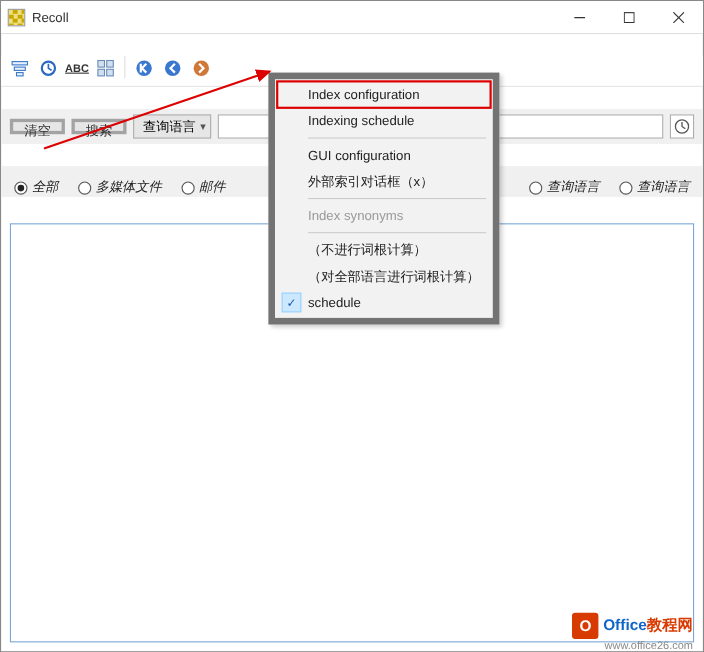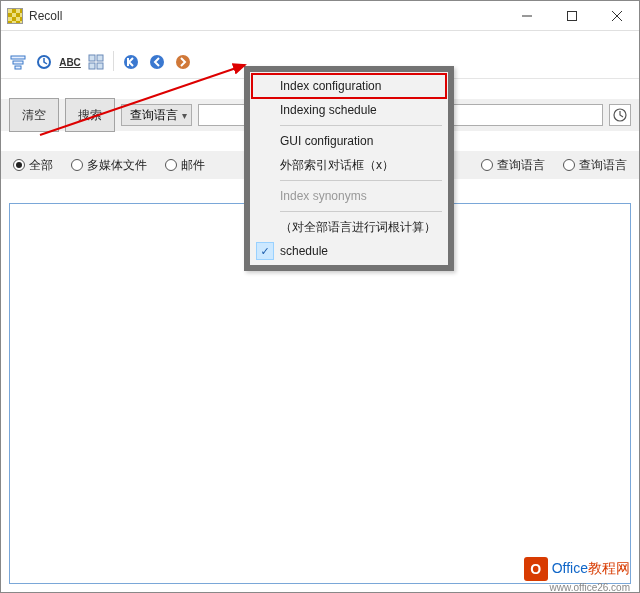--- a/index.html
+++ b/index.html
@@ -91,25 +91,25 @@
     
     .searchrow {
       height: 32px;
       display: flex;
       align-items: center;
       gap: 6px;
       padding: 4px 8px;
       background: #f0f0f0;
     }
     .btn {
-      height: 34px;
+      height: 14px;
       min-width: 50px;
       padding: 0 10px;
       background: #e6e6e6;
-      border: 1px solid #a3a3a3;
+      border: 3px solid #a3a3a3;
       font-size: 12px;
       color: #333;
       cursor: pointer;
     }
     .dropdown {
       height: 22px;
       display: flex;
       align-items: center;
       padding: 0 4px 0 8px;
       background: #e6e6e6;
@@ -130,24 +130,25 @@
       width: 22px; height: 22px;
       border: 1px solid #adadad;
       background: #fff;
       display: flex; align-items: center; justify-content: center;
       cursor: pointer;
     }
     
     .radiorow {
       height: 28px;
       display: flex;
-      align-items: center;
+      align-items: flex-end;
       gap: 18px;
       padding: 0 12px;
       background: #f0f0f0;
+      font-style: italic;
     }
     .radio-item {
       display: flex;
       align-items: center;
       gap: 4px;
       font-size: 12px;
       color: #222;
       cursor: pointer;
     }
     .radio {
@@ -229,21 +230,21 @@
     }
     .wm-icon {
       width: 24px; height: 24px;
       background: #d83b01;
       border-radius: 3px;
       display: flex; align-items: center; justify-content: center;
       color: #fff;
       font-weight: bold;
       font-size: 14px;
     }
-    .wm-text { font-size: 14px; font-weight: normal; }
+    .wm-text { font-size: 14px; font-weight: bold; }
     .wm-blue { color: #1066c8; }
     .wm-orange { color: #d83b01; }
     .wm-sub {
       position: absolute;
       bottom: 0px; right: 10px;
       font-size: 10px;
       color: #888;
     }
   </style>
 </head>
@@ -367,20 +368,21 @@
 
 <div class="dropdown-menu">
   <div class="menu-entry highlighted">Index configuration</div>
   <div class="menu-entry">Indexing schedule</div>
   <div class="menu-sep"></div>
   <div class="menu-entry">GUI configuration</div>
   <div class="menu-entry">外部索引对话框（x）</div>
   <div class="menu-sep"></div>
   <div class="menu-entry disabled">Index synonyms</div>
   <div class="menu-sep"></div>
+  <div class="menu-entry">（不进行词根计算）</div>
   <div class="menu-entry">（对全部语言进行词根计算）</div>
   <div class="menu-entry">
     <span class="check">✓</span>
     <span>schedule</span>
   </div>
 </div>
 
 <svg class="arrow-svg">
   <defs>
     <marker id="arrowhead" markerWidth="8" markerHeight="8" refX="6" refY="3" orient="auto">

